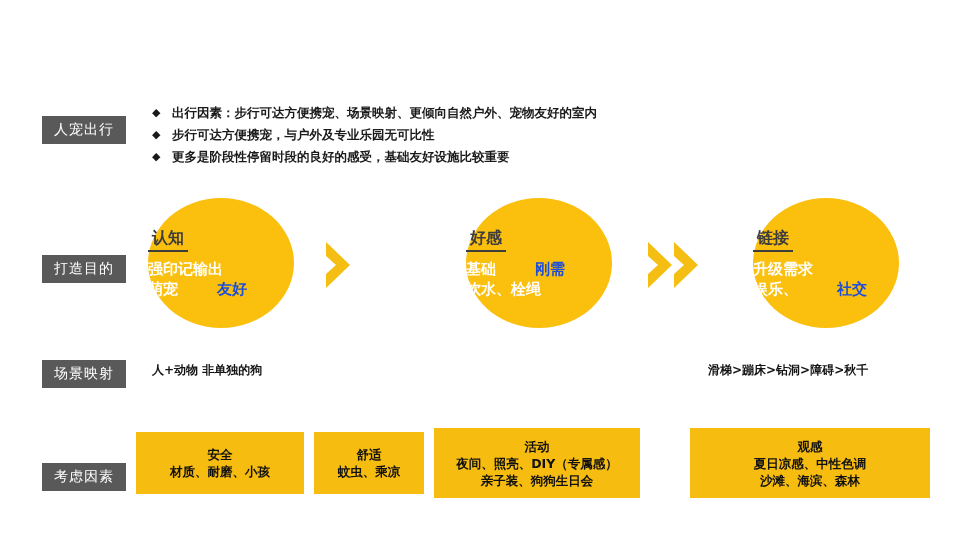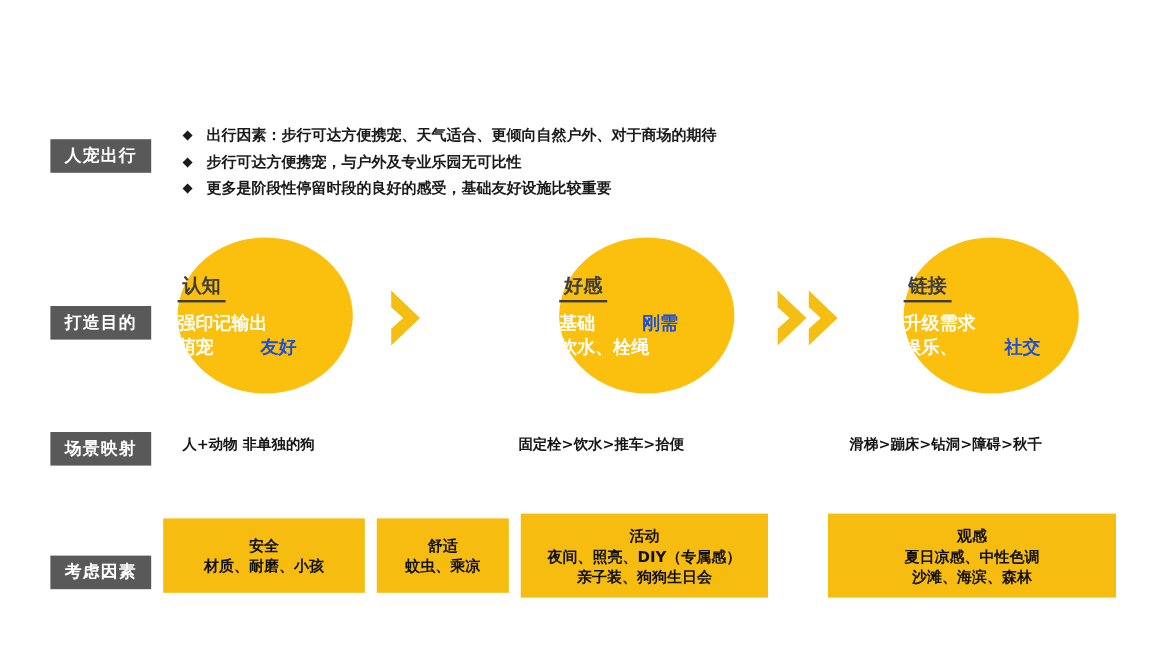--- a/index.html
+++ b/index.html
@@ -10,21 +10,21 @@
     overflow:hidden;
     position:relative;
   }
   .stage{position:absolute;left:0;top:0;width:960px;height:540px;}
 
   
   .row-label{
     position:absolute;
     background:#595959;
     color:#ffffff;
-    font-weight:bold;
+    font-weight:normal;
     font-size:14px;
     letter-spacing:1px;
     display:flex;align-items:center;justify-content:center;
     height:28px;
   }
 
   
   .bullets{position:absolute;left:152px;top:104px;width:600px;}
   .bullet-row{display:flex;align-items:flex-start;margin-bottom:5px;}
   .bullet-mark{
@@ -78,21 +78,21 @@
 </head>
 <body>
 
 <div class="stage">
 
   <div class="row-label" style="left:42px;top:116px;width:84px;">人宠出行</div>
 
   <div class="bullets">
     <div class="bullet-row">
       <span class="bullet-mark">◆</span>
-      <span class="bullet-text">出行因素：步行可达方便携宠、天气适合、更倾向自然户外、对于商场的期待</span>
+      <span class="bullet-text">出行因素：步行可达方便携宠、场景映射、更倾向自然户外、宠物友好的室内</span>
     </div>
     <div class="bullet-row">
       <span class="bullet-mark">◆</span>
       <span class="bullet-text">步行可达方便携宠，与户外及专业乐园无可比性</span>
     </div>
     <div class="bullet-row">
       <span class="bullet-mark">◆</span>
       <span class="bullet-text">更多是阶段性停留时段的良好的感受，基础友好设施比较重要</span>
     </div>
   </div>
@@ -138,21 +138,20 @@
       <span class="w">升级需求</span>
     </div>
     <div class="c-line">
       <span class="w">娱乐、</span><span class="k">社交</span>
     </div>
   </div>
 
   <div class="row-label" style="left:42px;top:360px;width:84px;">场景映射</div>
 
   <div class="scene-text" style="left:152px;top:362px;">人+动物 非单独的狗</div>
-  <div class="scene-text" style="left:432px;top:362px;">固定栓&gt;饮水&gt;推车&gt;拾便</div>
   <div class="scene-text" style="left:708px;top:362px;">滑梯&gt;蹦床&gt;钻洞&gt;障碍&gt;秋千</div>
 
   <div class="row-label" style="left:42px;top:463px;width:84px;">考虑因素</div>
 
   <div class="fbox" style="left:136px;top:432px;width:168px;height:62px;">
     <div class="fbox-line">安全</div>
     <div class="fbox-line">材质、耐磨、小孩</div>
   </div>
 
   <div class="fbox" style="left:314px;top:432px;width:110px;height:62px;">

